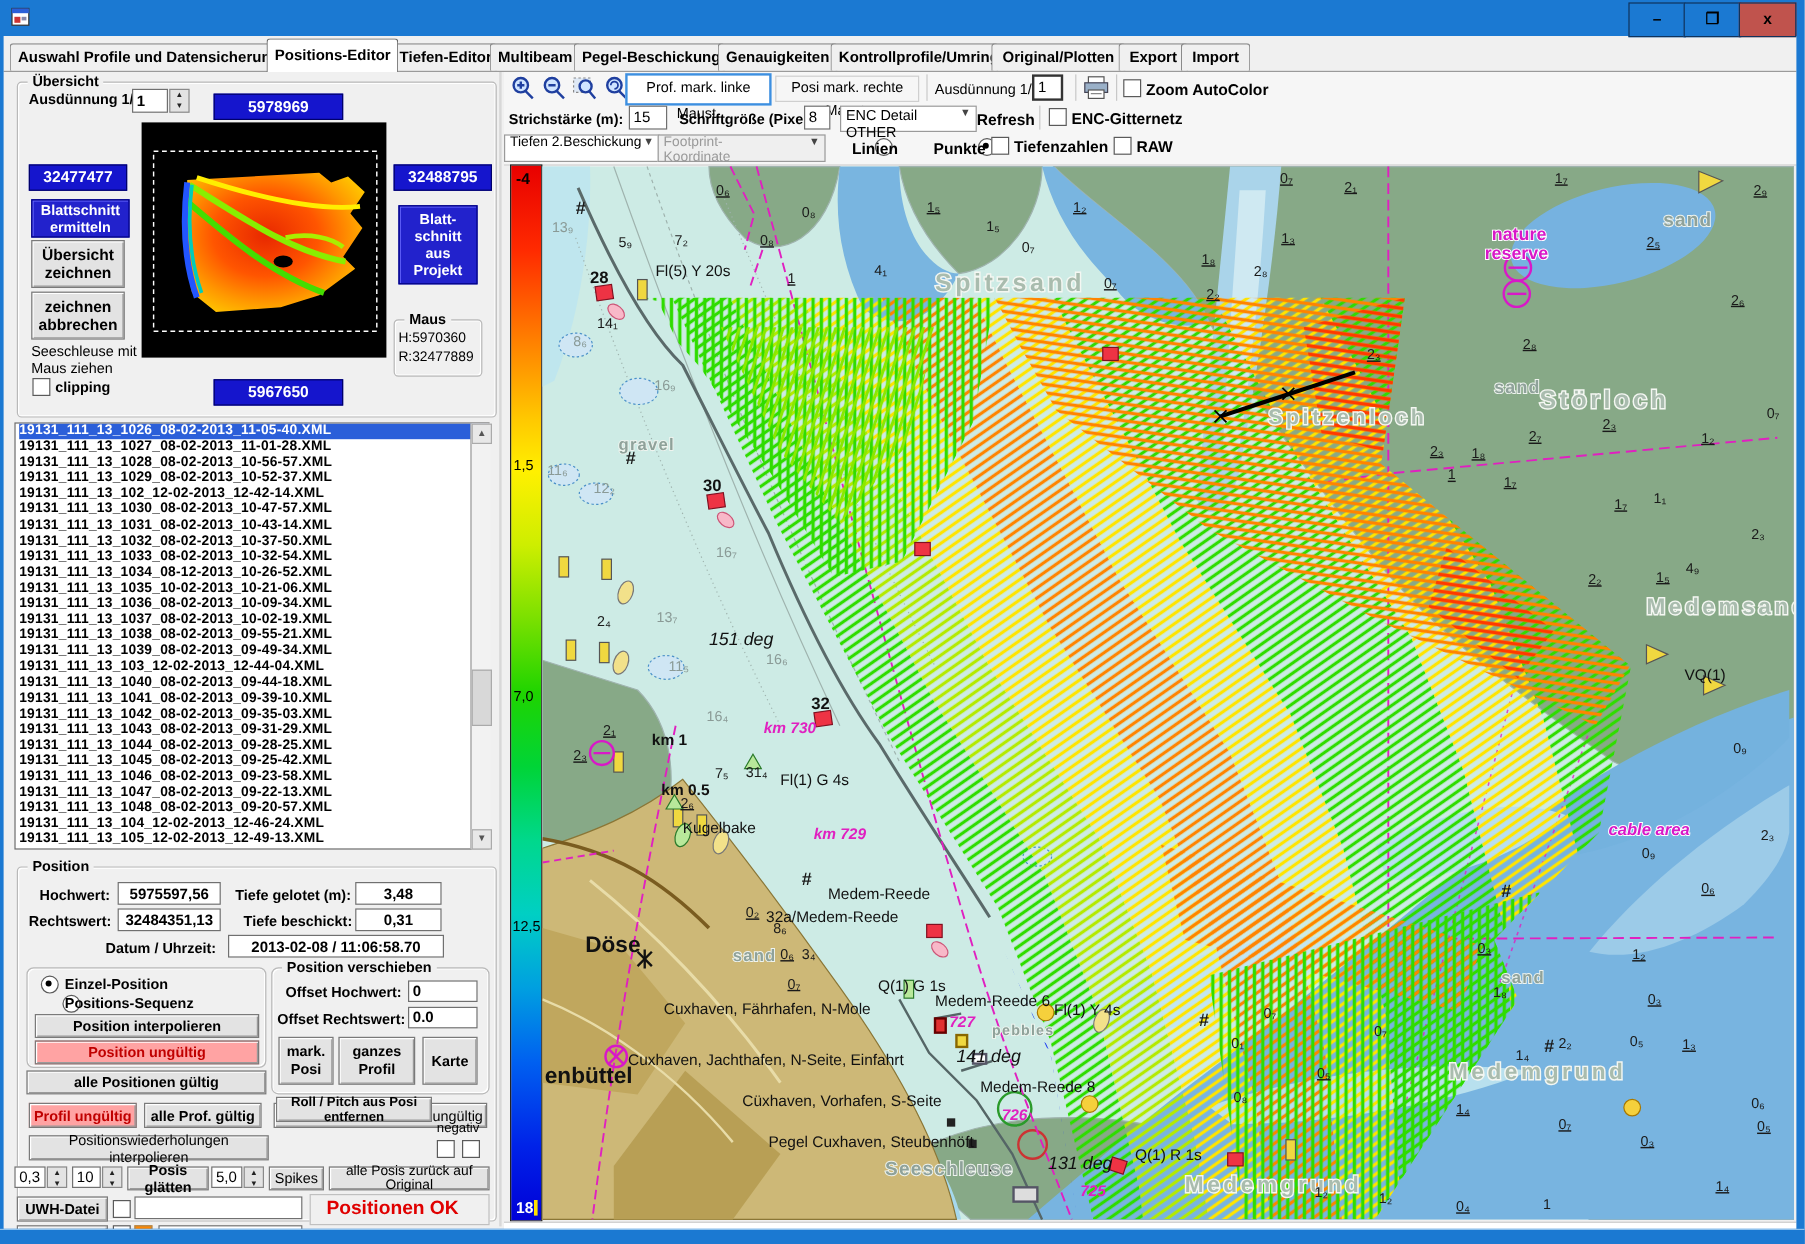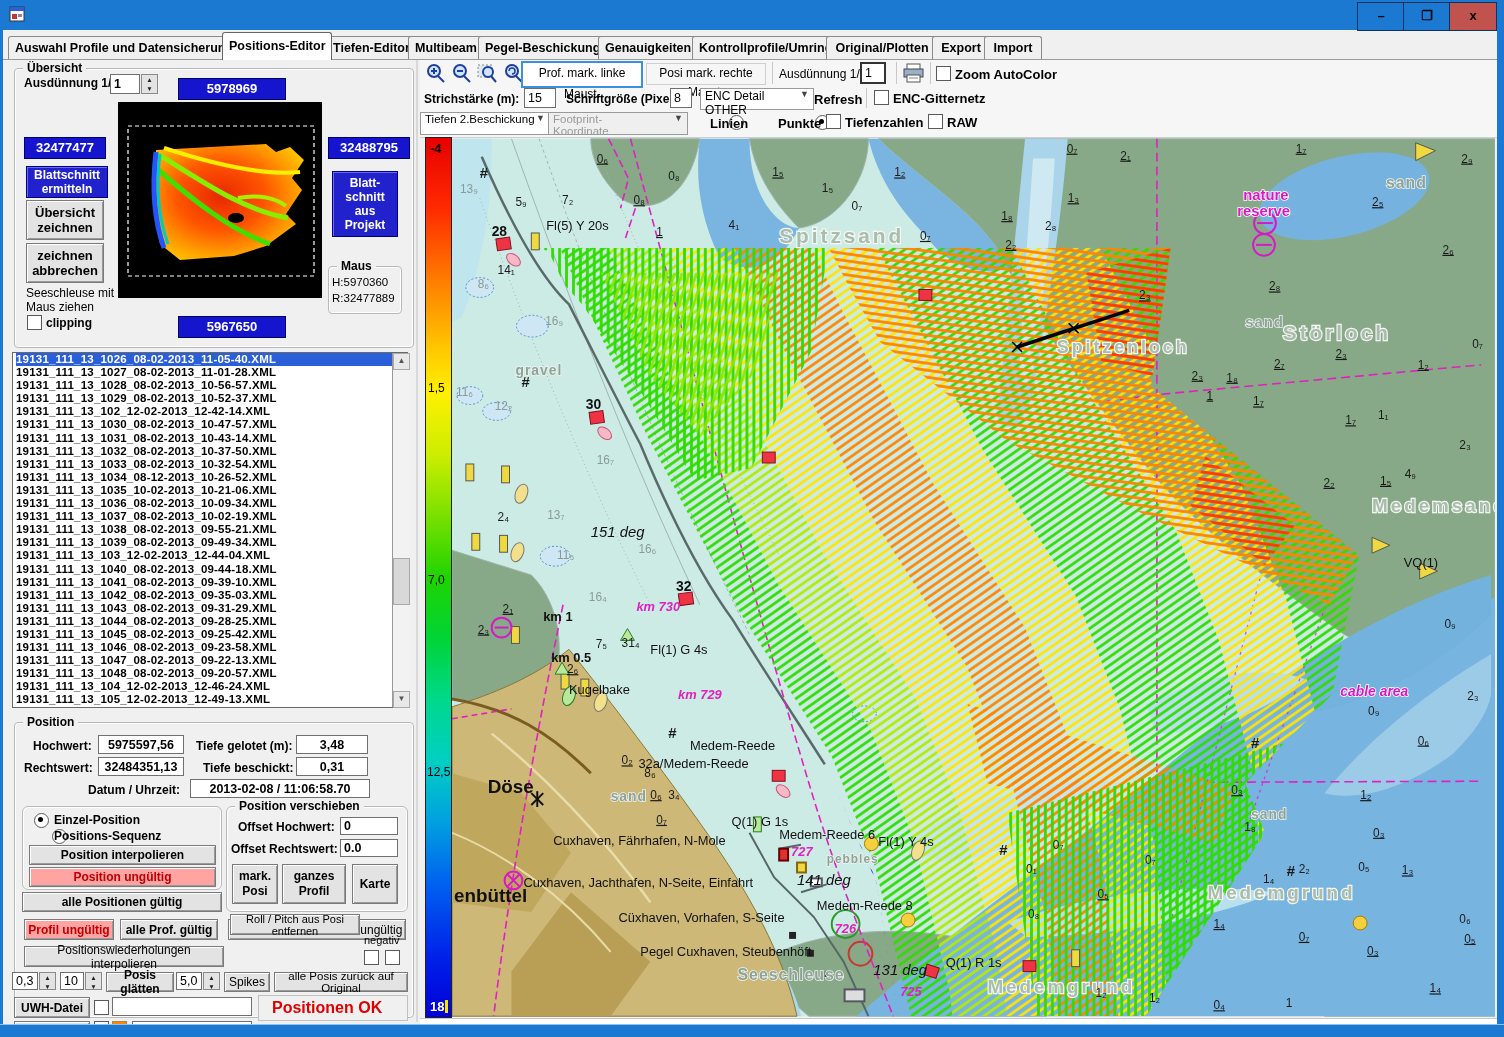--- a/index.html
+++ b/index.html
@@ -220,21 +220,21 @@
 <div class="abs blbl" style="left:231px;top:842px">Offset Rechtswert:</div>
 <input class="abs inp" style="left: 340px; top: 839px; width: 58px; height: 18px;" value="0.0">
 <div class="abs btn" style="left:232px;top:864px;width:44px;height:38px;line-height:15px">mark. Posi</div>
 <div class="abs btn" style="left:282px;top:864px;width:62px;height:38px;line-height:15px">ganzes Profil</div>
 <div class="abs btn" style="left:352px;top:864px;width:44px;height:38px">Karte</div>
 
 <div class="abs btn btn-pink" style="left:24px;top:919px;width:88px;height:19px">Profil ungültig</div>
 <div class="abs btn" style="left:120px;top:919px;width:96px;height:19px">alle Prof. gültig</div>
 <div class="abs btn" style="left:228px;top:919px;width:176px;height:19px;font-weight:normal;font-size:12px">außerhalb blaue Koord. ungültig</div>
 <div class="abs btn" style="left:24px;top:946px;width:198px;height:19px;font-weight:normal;font-size:12px">Positionswiederholungen interpolieren</div>
-<div class="abs btn" style="left:230px;top:914px;width:128px;height:19px;font-weight:normal;font-size:11px">Roll / Pitch aus Posi entfernen</div>
+<div class="abs btn" style="left:230px;top:914px;width:128px;height:19px;font-weight:bold;font-size:11px">Roll / Pitch aus Posi entfernen</div>
 <div class="abs" style="left:364px;top:934px;font-size:11px">negativ</div>
 <span class="abs cb" style="left:364px;top:950px"></span>
 <span class="abs cb" style="left:385px;top:950px"></span>
 <input class="abs inp" style="left: 12px; top: 972px; width: 26px; height: 18px; font-weight: normal;" value="0,3">
 <div class="abs spin" style="left:39px;top:972px;height:16px">▲<br>▼</div>
 <input class="abs inp" style="left: 60px; top: 972px; width: 24px; height: 18px; font-weight: normal;" value="10">
 <div class="abs spin" style="left:85px;top:972px;height:16px">▲<br>▼</div>
 <div class="abs btn" style="left:106px;top:972px;width:66px;height:18px;font-weight:bold;font-size:12px">Posis glätten</div>
 <input class="abs inp" style="left: 176px; top: 972px; width: 26px; height: 18px; font-weight: normal;" value="5,0">
 <div class="abs spin" style="left:203px;top:972px;height:16px">▲<br>▼</div>

